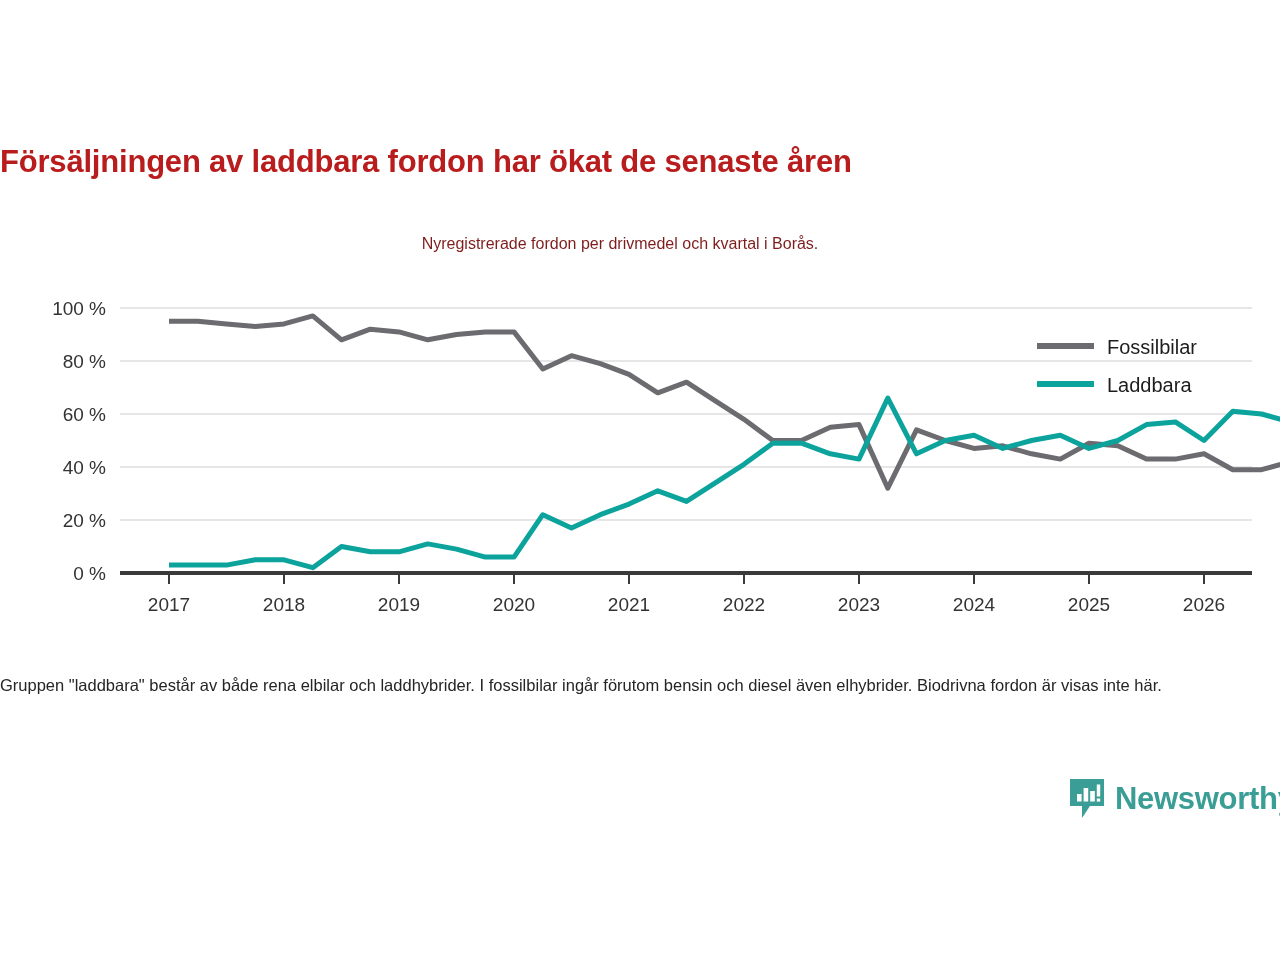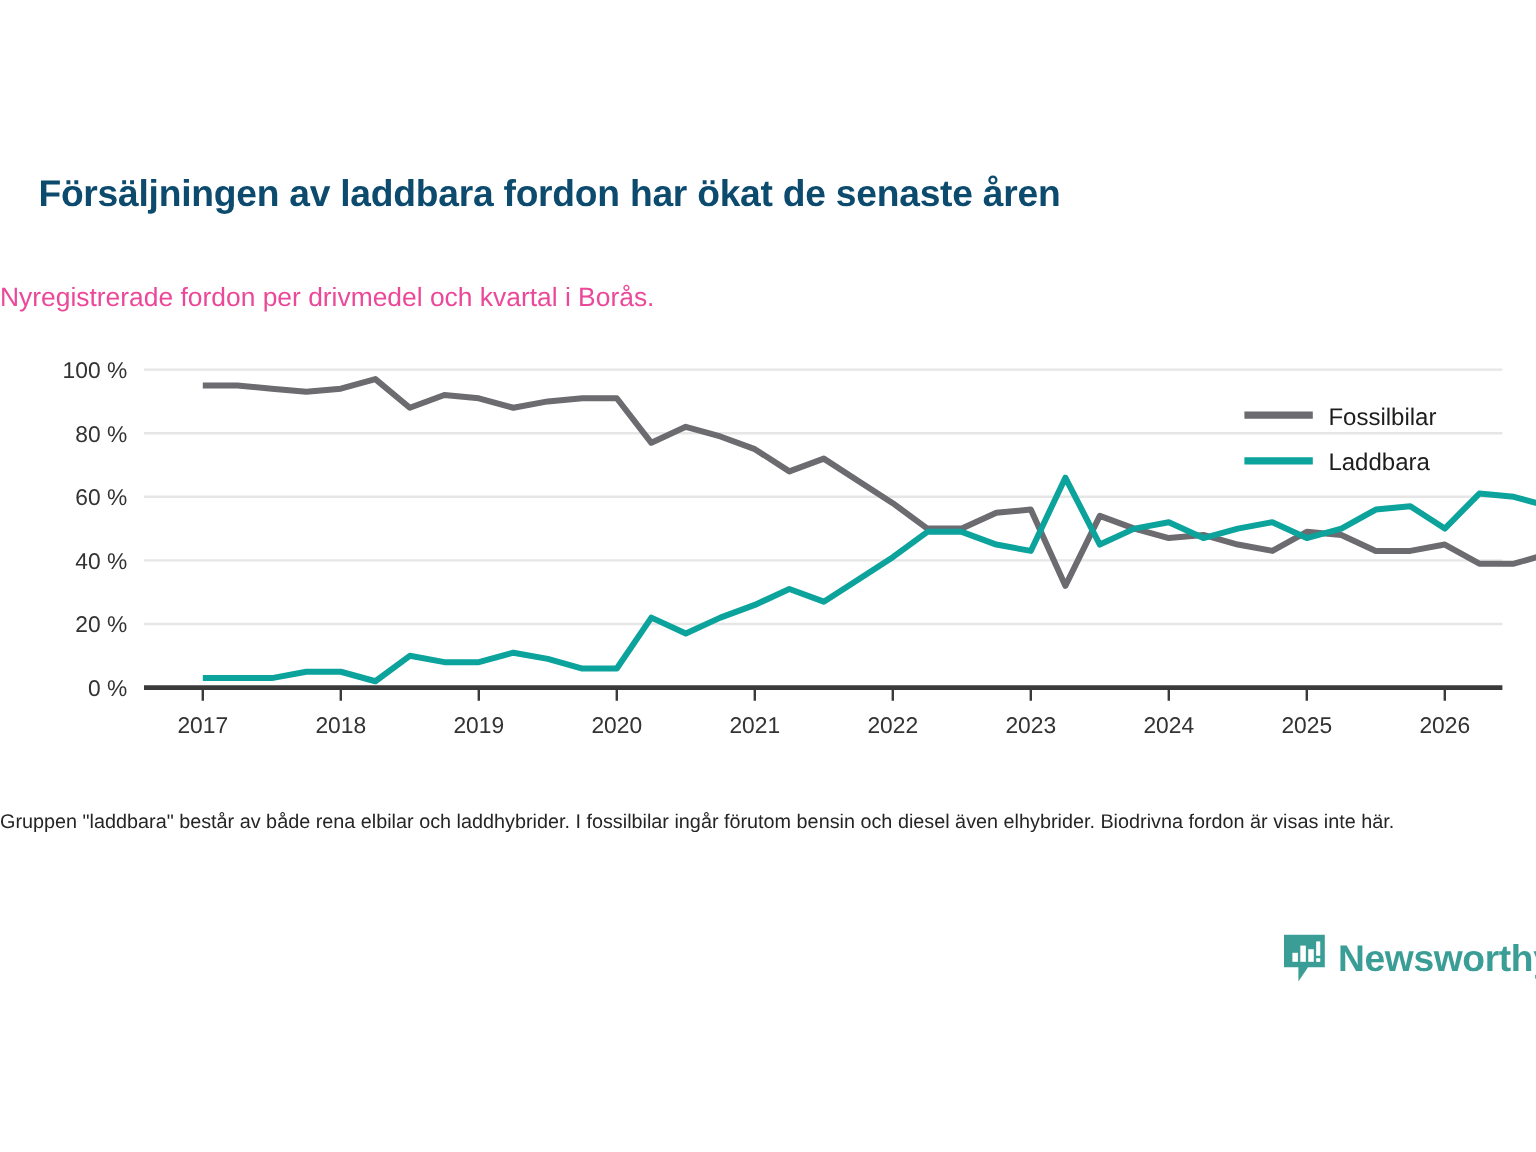--- a/index.html
+++ b/index.html
@@ -5,27 +5,26 @@
   html,body{margin:0;padding:0;}
   body{
     width:1280px;height:960px;background:#ffffff;
     font-family:"Liberation Sans", sans-serif;
     color:#1a1a1a;overflow:hidden;position:relative;
   }
   .page{position:relative;width:1280px;height:960px;}
 
   .title{
     position:absolute;left:0px;top:144px;width:1240px;
-    font-size:31px;font-weight:bold;letter-spacing:-0.2px;color:#0c4a6e;
+    font-size:31px;font-weight:bold;letter-spacing:-0.2px;color:#b91c1c;
     line-height:1.15;
-    padding-left:32px;
   }
   .subtitle{
     position:absolute;left:0px;top:235px;width:1240px;
-    font-size:22px;font-weight:normal;color:#ec4899;
+    font-size:16px;font-weight:normal;color:#7f1d1d;text-align:center;
   }
 
   .chart-area{position:absolute;left:0px;top:286px;width:1280px;height:340px;}
   .chart-svg{display:block;}
 
   .footnote{
     position:absolute;left:0px;top:674px;width:1220px;
     font-size:16.5px;line-height:1.45;color:#252525;
   }
 

